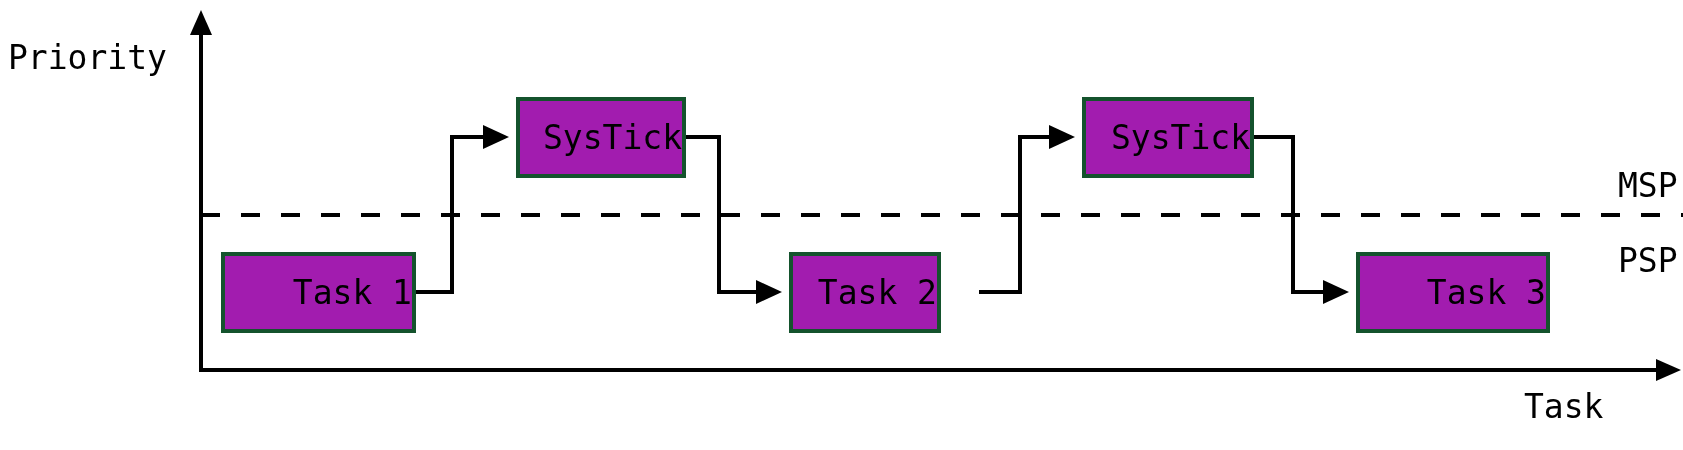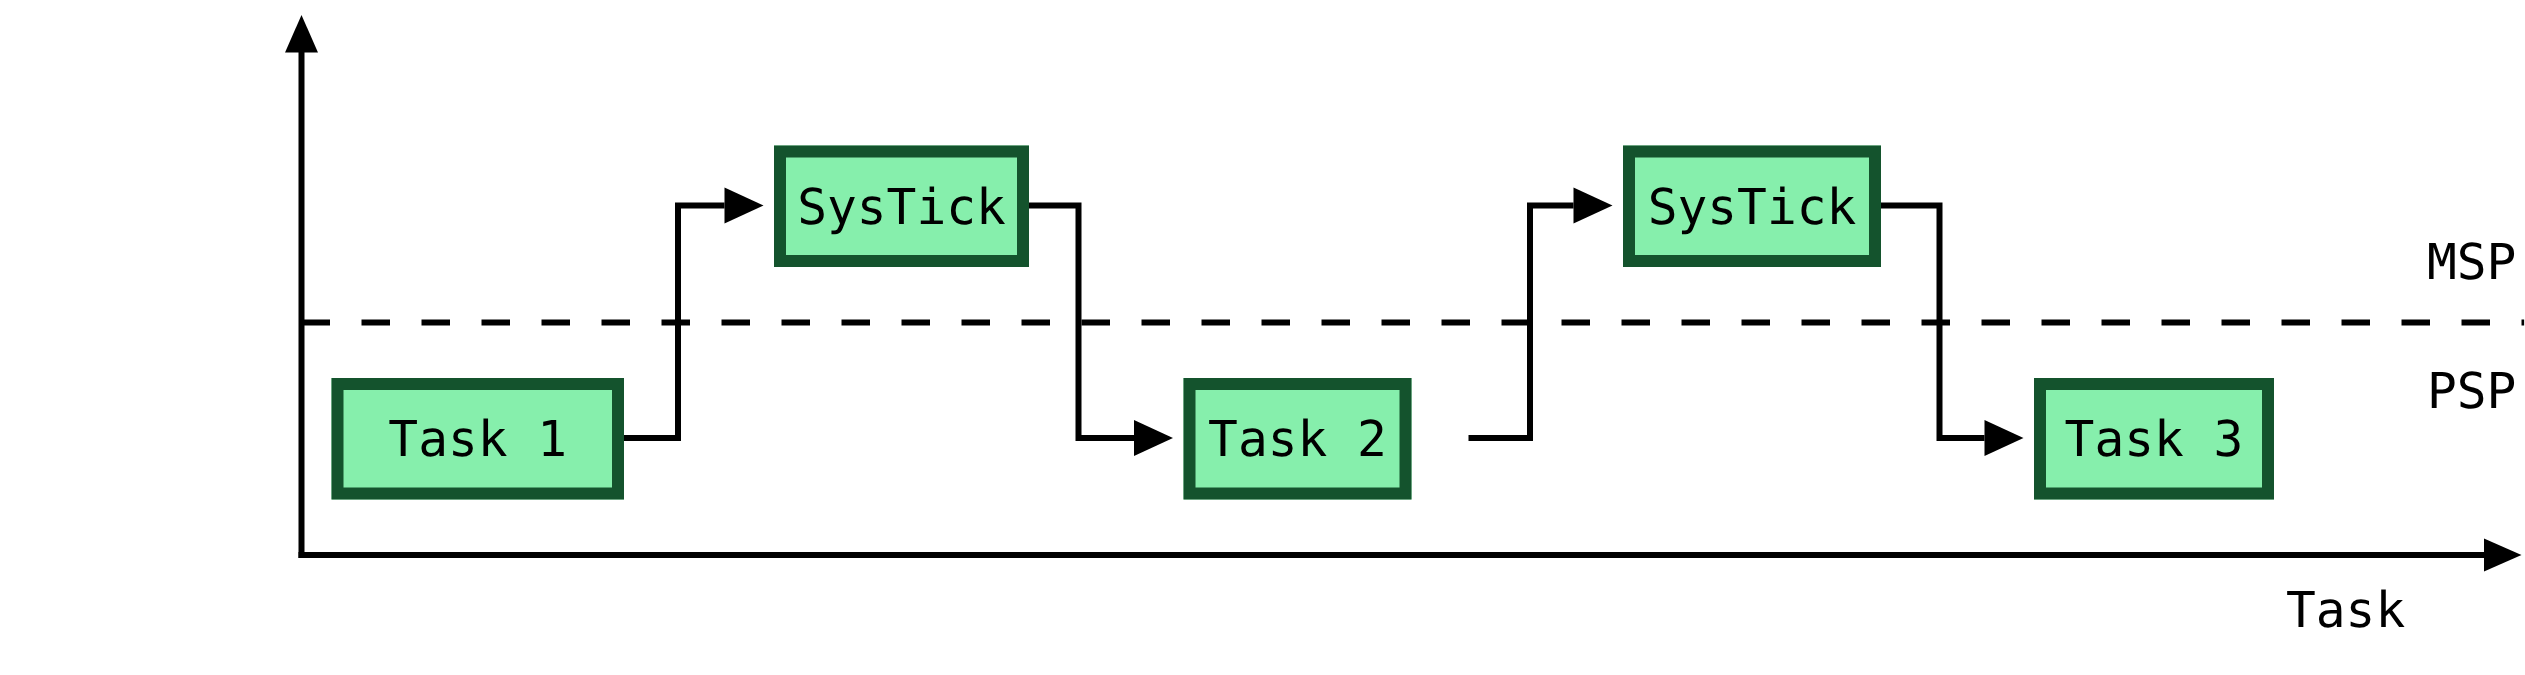--- a/index.html
+++ b/index.html
@@ -32,45 +32,45 @@
   .diagram-svg polygon {
     fill: #000000;
     stroke: none;
   }
   .diagram-svg .dashed {
     stroke-dasharray: 19 21;
   }
   .node-box {
     position: absolute;
     box-sizing: border-box;
-    border: 8px solid #14532d;
-    background: #86efac;
+    border: 4px solid #14532d;
+    background: #a21caf;
     display: flex;
     align-items: center;
-    justify-content: center;
+    justify-content: flex-end;
     font-size: 33px;
     line-height: 1;
     white-space: nowrap;
   }
   .node-box.task-row   { top: 252px; height: 81px; }
   .node-box.handler-row{ top: 97px;  height: 81px; }
   .box-task1    { left: 221px;  width: 195px; }
   .box-systick1 { left: 516px;  width: 170px; }
   .box-task2    { left: 789px;  width: 152px; }
   .box-systick2 { left: 1082px; width: 172px; }
-  .box-task3    { left: 1356px; width: 160px; }
+  .box-task3    { left: 1356px; width: 194px; }
   .text-label {
     position: absolute;
     font-size: 33px;
     line-height: 1;
     white-space: nowrap;
   }
   .label-priority { left: 8px;    top: 41px;  }
   .label-time     { left: 1524px; top: 390px; }
-  .label-msp      { left: 1618px; top: 158px; }
+  .label-msp      { left: 1618px; top: 169px; }
   .label-psp      { left: 1618px; top: 244px; }
 </style>
 </head>
 <body>
 
 <div class="stage">
 
   <svg class="diagram-svg" viewBox="0 0 1683 450">
 
     <g>
@@ -99,20 +99,21 @@
       <path d="M 979 292 H 1020 V 137 H 1049"></path>
       <polygon points="1049,125 1049,149 1075,137"></polygon>
     </g>
 
     <g>
       <path d="M 1253 137 H 1293 V 292 H 1323"></path>
       <polygon points="1323,280 1323,304 1349,292"></polygon>
     </g>
   </svg>
 
+  <div class="text-label label-priority">Priority</div>
   <div class="text-label label-time">Task</div>
 
   <div class="text-label label-msp">MSP</div>
   <div class="text-label label-psp">PSP</div>
 
   <div class="node-box task-row box-task1">
     <span>Task 1</span>
   </div>
 
   <div class="node-box handler-row box-systick1">

